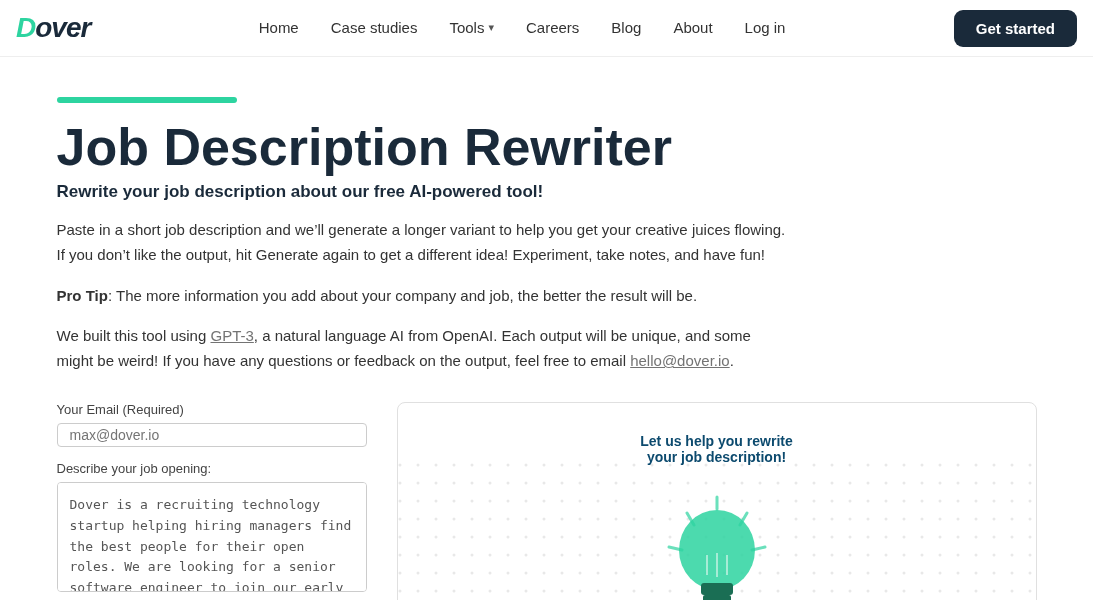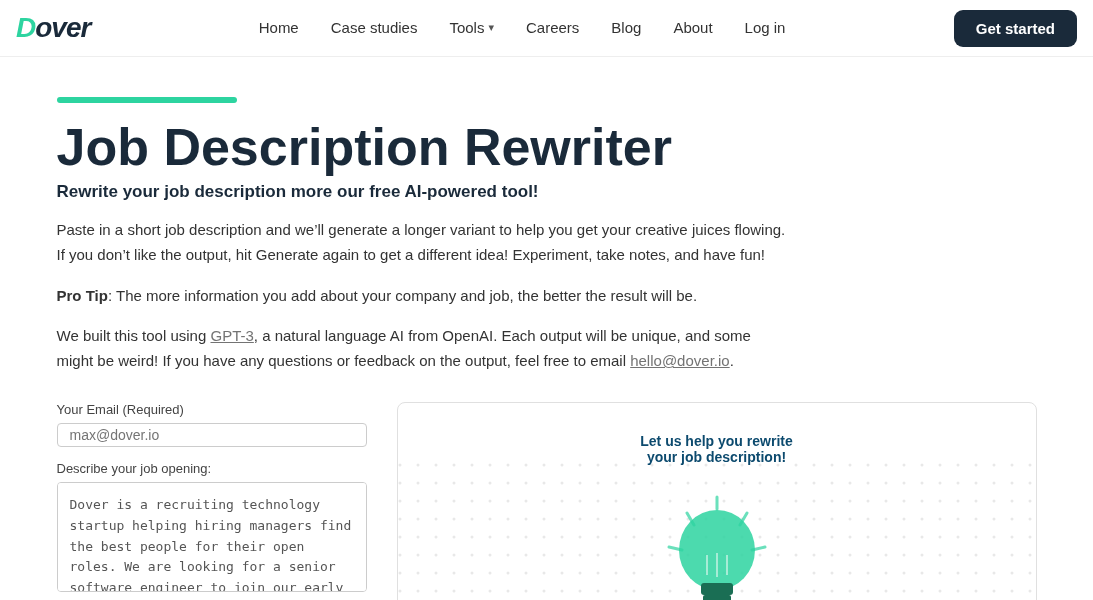--- a/index.html
+++ b/index.html
@@ -217,21 +217,21 @@
     <li><a href="#">About</a></li>
     <li><a href="#">Log in</a></li>
   </ul>
   <a href="#" class="nav-cta">Get started</a>
 </nav>
 
 <div class="main-wrapper">
   <div class="tag-bar"></div>
   <h1 class="page-title">Job Description Rewriter</h1>
 
-  <p class="sub-headline">Rewrite your job description more our free AI-powered tool!</p>
+  <p class="sub-headline">Rewrite your job description about our free AI-powered tool!</p>
 
   <p class="body-text">
     <span>Paste in a short job description and we’ll generate a longer variant to help you get your creative juices flowing. If you don’t like the output, hit </span><strong>Generate</strong><span> again to get a different idea! Experiment, take notes, and have fun!</span>
   </p>
 
   <p class="pro-tip-section">
     <span class="pro-tip-label">Pro Tip</span><span>: The more information you add about your company and job, the better the result will be.</span>
   </p>
 
   <p class="gpt-section">

